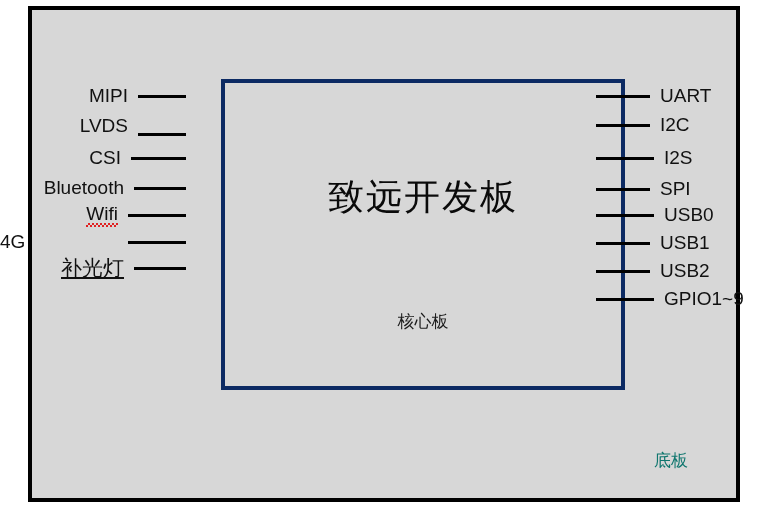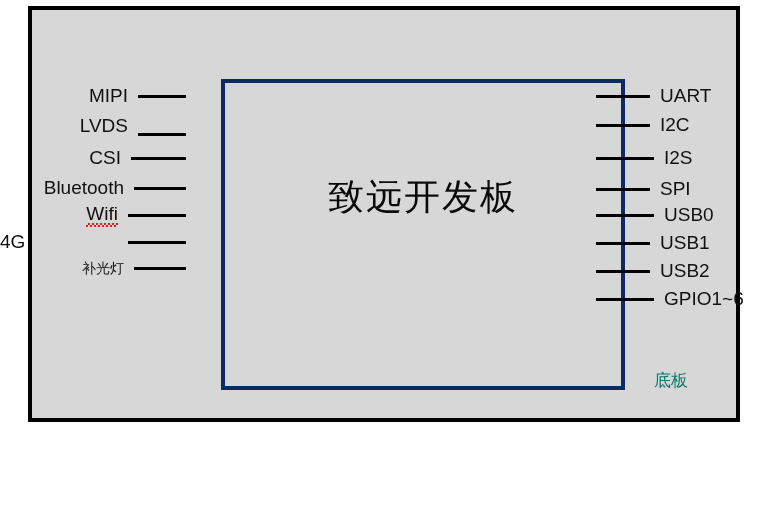--- a/index.html
+++ b/index.html
@@ -20,21 +20,21 @@
     height: 514px;
     background: #ffffff;
   }
 
   
   .outer-board {
     position: absolute;
     left: 28px;
     top: 6px;
     width: 712px;
-    height: 416px;
+    height: 496px;
     background: #d7d7d7;
     border: 4px solid #000000;
     box-sizing: border-box;
   }
 
   
   .core-board {
     position: absolute;
     left: 189px;
     top: 69px;
@@ -105,21 +105,22 @@
 
   .port-label {
     font-size: 19px;
     line-height: 20px;
     color: #111111;
     white-space: nowrap;
   }
 
   .port-label.cjk {
     font-family: "DejaVu Sans", "Liberation Sans", sans-serif;
-    font-size: 14px;
+    font-size: 21px;
+    text-decoration: underline;
   }
 
   .port-label.misspelled {
     background-repeat: repeat-x;
     background-position: left bottom;
     background-size: 4px 3px;
     padding-bottom: 3px;
     background-image:
       linear-gradient(135deg, transparent 40%, #e02020 40%, #e02020 60%, transparent 60%),
       linear-gradient(45deg, transparent 40%, #e02020 40%, #e02020 60%, transparent 60%);
@@ -154,20 +155,21 @@
 </style>
 </head>
 <body>
 
 <div id="canvas">
 
   <div class="outer-board">
 
     <div class="core-board">
       <div class="core-title">致远开发板</div>
+      <div class="core-sub">核心板</div>
     </div>
 
     <div class="outer-label">底板</div>
   </div>
 
   <div class="ports-left" id="ports-left">
       <div class="port" style="top: 85px;">
         <span class="port-label">MIPI</span>
         <span class="lead" style="width: 48px;"></span>
       </div>
@@ -221,17 +223,17 @@
       <div class="port" style="top: 232px;">
         <span class="lead" style="width: 54px;"></span>
         <span class="port-label">USB1</span>
       </div>
       <div class="port" style="top: 260px;">
         <span class="lead" style="width: 54px;"></span>
         <span class="port-label">USB2</span>
       </div>
       <div class="port" style="top: 288px;">
         <span class="lead" style="width: 58px;"></span>
-        <span class="port-label">GPIO1~6</span>
+        <span class="port-label">GPIO1~9</span>
       </div>
     </div>
 
 </div>
 
 </body></html>

